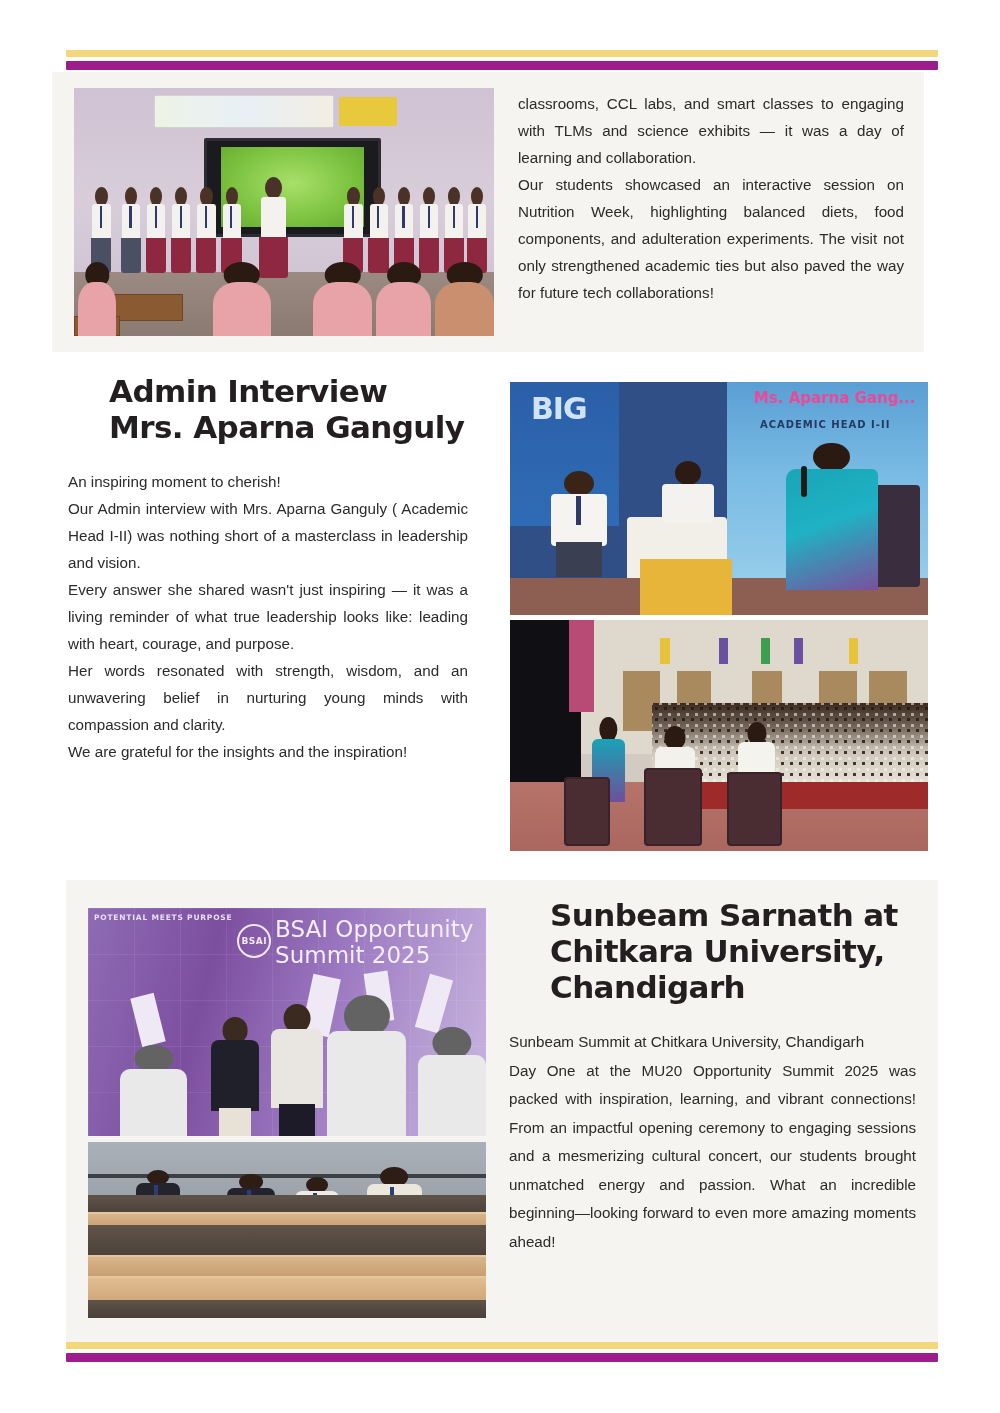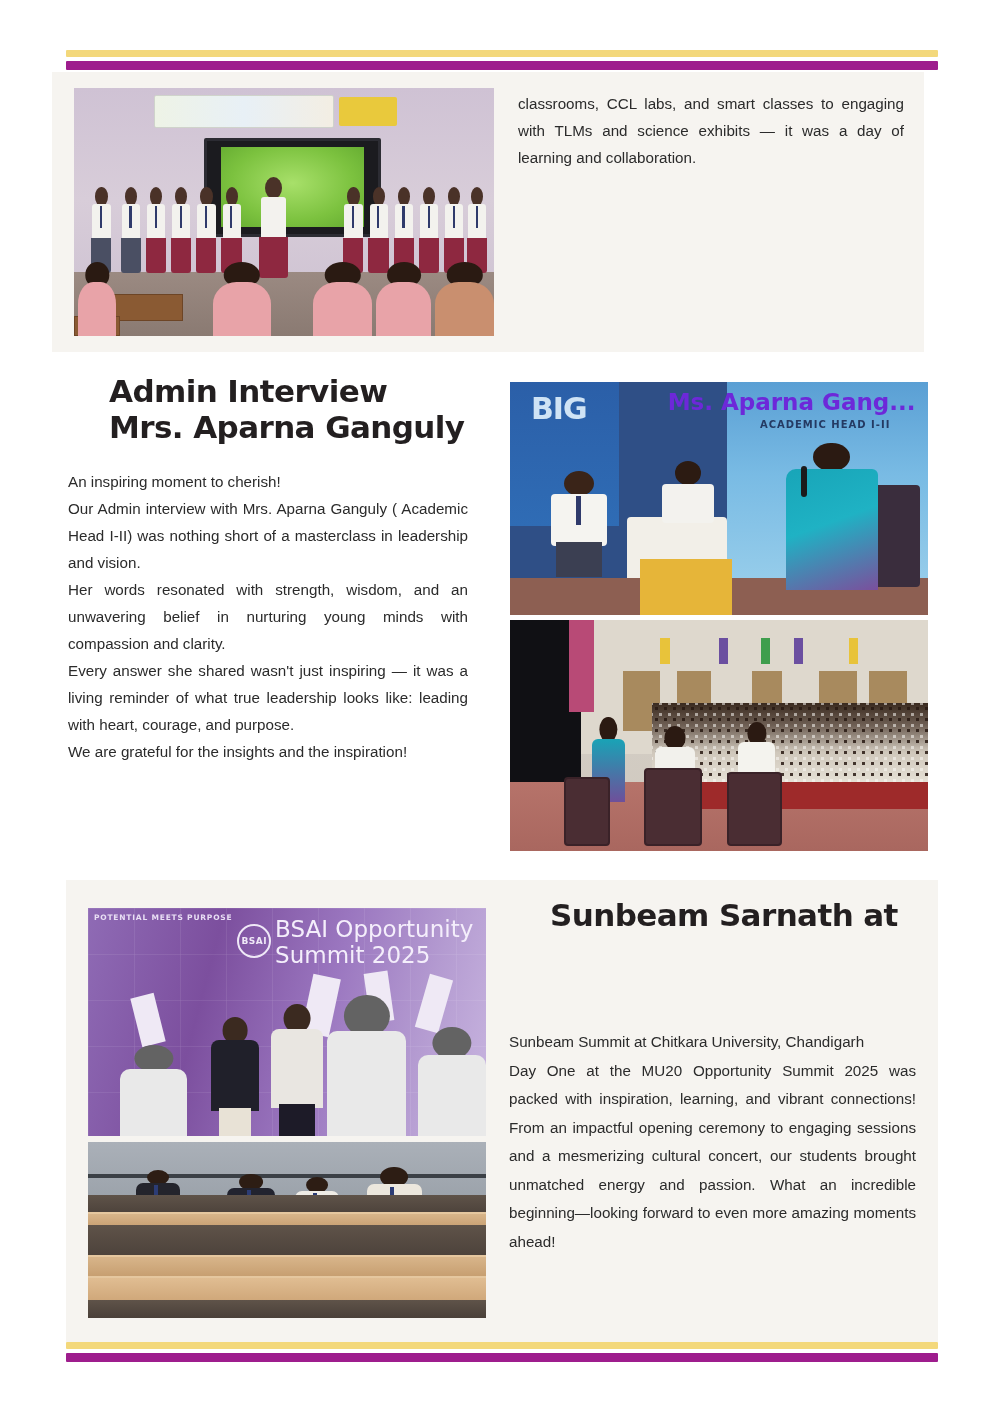--- a/index.html
+++ b/index.html
@@ -195,21 +195,21 @@
     background: linear-gradient(#2b5fa8,#2f6cb5);
   }
   .st-bigtext {
     position:absolute; left:5%; top:4%;
     font-family:"DejaVu Sans", sans-serif; font-weight:bold; 
     font-size:30px; color:#cfe3f5; letter-spacing:-1px;
   }
   .st-name {
     position:absolute; right:3%; top:3%;
     font-family:"DejaVu Sans", sans-serif; font-weight:bold;
-    font-size:23px; color:#6d28d9; white-space:nowrap;
+    font-size:15px; color:#ec4899; white-space:nowrap;
   }
   .st-sub {
     position:absolute; right:9%; top:16%;
     font-family:"DejaVu Sans", sans-serif; font-weight:bold;
     font-size:10px; color:#243a63; letter-spacing:1px; white-space:nowrap;
   }
   .st-floor { position:absolute; left:0; bottom:0; width:100%; height:16%; background:#8d5f52; }
   .st-podium {
     position:absolute; left:28%; bottom:16%; width:24%; height:26%;
     background:#f2efe8; border-radius:4px 4px 0 0;
@@ -457,35 +457,36 @@
           </div>
         <div class="front-row" style="left:86%; width:14%;">
             <div class="fhead"></div>
             <div class="fbody" style="background:#c98f6f;"></div>
           </div>
       </div>
     </div>
 
     <div id="intro-text">
       <p>classrooms, CCL labs, and smart classes to engaging with TLMs and science exhibits — it was a day of learning and collaboration.</p>
+      <p>Our students showcased an interactive session on Nutrition Week, highlighting balanced diets, food components, and adulteration experiments. The visit not only strengthened academic ties but also paved the way for future tech collaborations!</p>
     </div>
   </div>
 
   <div id="section-interview">
 
     <div class="headline" id="interview-heading">
       <div>Admin Interview</div>
       <div>Mrs. Aparna Ganguly</div>
     </div>
 
     <div id="interview-body">
       <p>An inspiring moment to cherish!</p>
       <p>Our Admin interview with Mrs. Aparna Ganguly ( Academic Head I-II) was nothing short of a masterclass in leadership and vision.</p>
+      <p>Every answer she shared wasn't just inspiring — it was a living reminder of what true leadership looks like: leading with heart, courage, and purpose.</p>
       <p>Her words resonated with strength, wisdom, and an unwavering belief in nurturing young minds with compassion and clarity.</p>
-      <p>Every answer she shared wasn't just inspiring — it was a living reminder of what true leadership looks like: leading with heart, courage, and purpose.</p>
       <p>We are grateful for the insights and the inspiration!</p>
     </div>
 
     <div id="photo-stage">
       <div class="ph">
         <div class="st-bg"></div>
         <div class="st-banner-r"></div>
         <div class="st-banner-l"></div>
         <div class="st-bigtext">BIG</div>
         <div class="st-name">Ms. Aparna Gang...</div>
@@ -625,20 +626,22 @@
         <div class="lh-bench" style="top:40%; height:9%;"></div>
         <div class="lh-benchback" style="top:47%; height:20%;"></div>
         <div class="lh-bench" style="top:64%; height:12%;"></div>
         <div class="lh-bench" style="top:76%; height:16%; background:linear-gradient(#e0bd92,#cda476);"></div>
         <div class="lh-benchback" style="top:90%; height:10%;"></div>
       </div>
     </div>
 
     <div class="headline" id="chitkara-heading">
       <div>Sunbeam Sarnath at</div>
+      <div>Chitkara University,</div>
+      <div>Chandigarh</div>
     </div>
 
     <div id="chitkara-body">
       <p>Sunbeam Summit at Chitkara University, Chandigarh</p>
       <p>Day One at the MU20 Opportunity Summit 2025 was packed with inspiration, learning, and vibrant connections! From an impactful opening ceremony to engaging sessions and a mesmerizing cultural concert, our students brought unmatched energy and passion. What an incredible beginning—looking forward to even more amazing moments ahead!</p>
     </div>
   </div>
 
   <div class="stripe-group bottom">
     <div class="stripe gold"></div>

